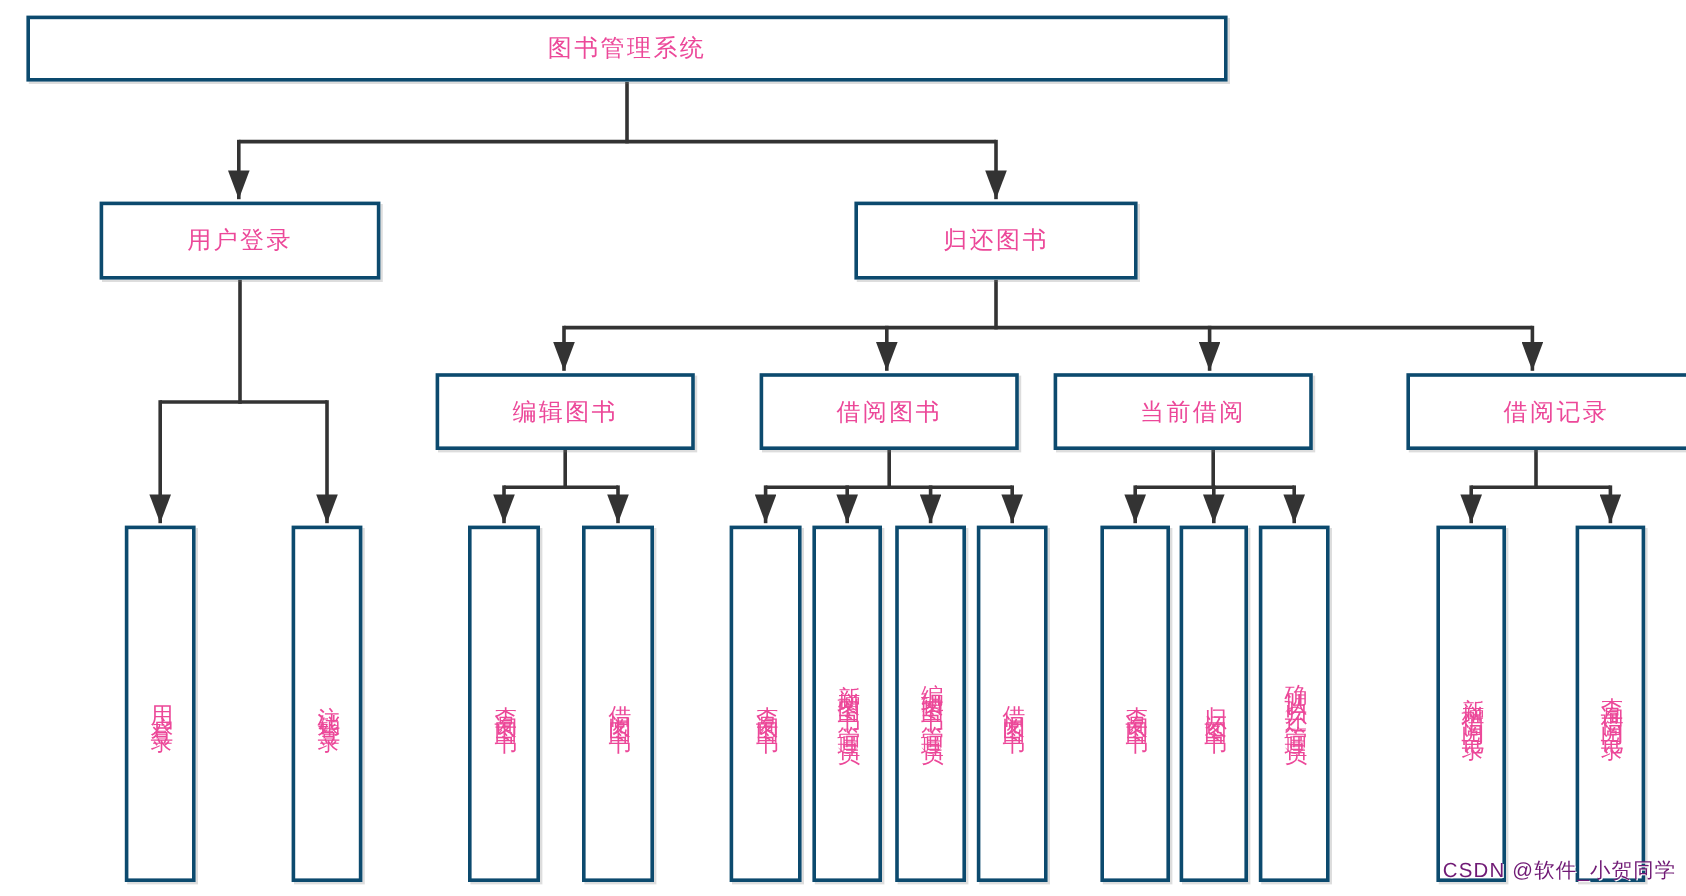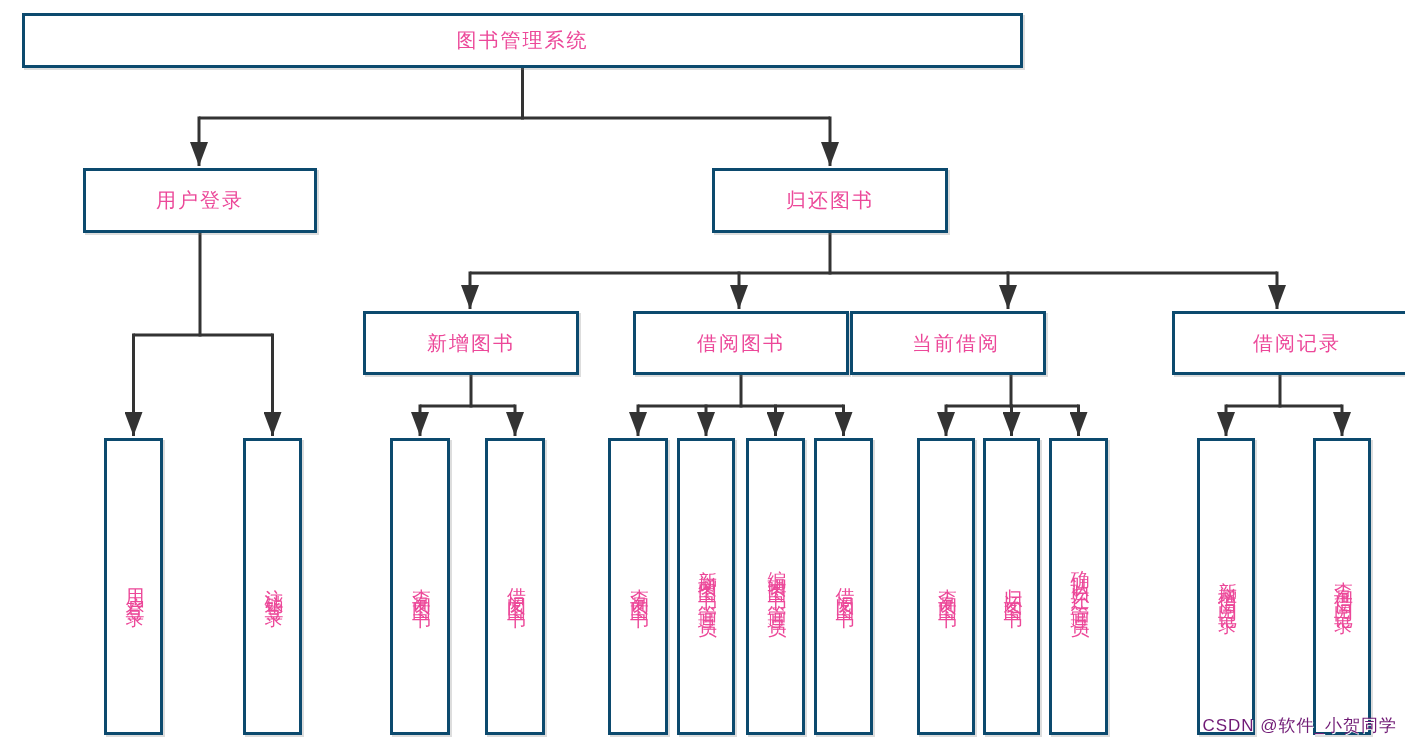--- a/index.html
+++ b/index.html
@@ -109,23 +109,23 @@
       <line x1="1226" y1="404.5" x2="1226" y2="436" marker-end="url(#arw)"></line>
       <line x1="1342" y1="404.5" x2="1342" y2="436" marker-end="url(#arw)"></line>
     </g>
   </svg>
 
   <div class="node h-node" style="left:22px; top:13px; width:1001px; height:55px;">图书管理系统</div>
 
   <div class="node h-node" style="left:83px; top:168px; width:234px; height:65px;">用户登录</div>
   <div class="node h-node" style="left:712px; top:168px; width:236px; height:65px;">归还图书</div>
 
-  <div class="node h-node" style="left:363px; top:311px; width:216px; height:64px;">新增图书</div>
+  <div class="node h-node" style="left:363px; top:311px; width:216px; height:64px;">编辑图书</div>
   <div class="node h-node" style="left:633px; top:311px; width:216px; height:64px;">借阅图书</div>
-  <div class="node h-node" style="left:850px; top:311px; width:196px; height:64px;padding-left:16px;">当前借阅</div>
+  <div class="node h-node" style="left:878px; top:311px; width:216px; height:64px;padding-left:16px;">当前借阅</div>
   <div class="node h-node" style="left:1172px; top:311px; width:250px; height:64px;">借阅记录</div>
 
   <div class="node v-node" style="left:104px; top:438px; width:59px; height:297px;">用户登录</div>
   <div class="node v-node" style="left:243px; top:438px; width:59px; height:297px;">注销登录</div>
 
   <div class="node v-node" style="left:390px; top:438px; width:60px; height:297px;">查询图书</div>
   <div class="node v-node" style="left:485px; top:438px; width:60px; height:297px;">借阅图书</div>
 
   <div class="node v-node" style="left:608px; top:438px; width:60px; height:297px;">查询图书</div>
   <div class="node v-node" style="left:677px; top:438px; width:58px; height:297px;">新增图书（管理员）</div>

